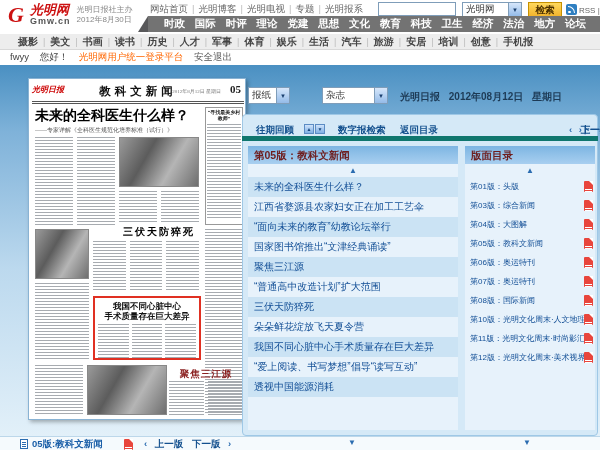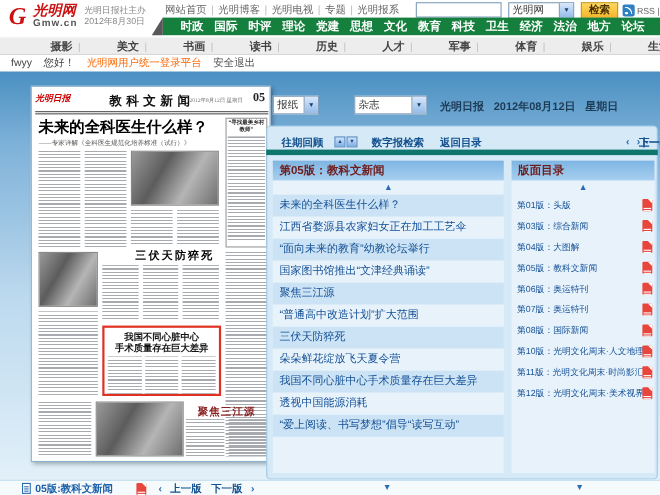--- a/index.html
+++ b/index.html
@@ -21,26 +21,26 @@
   .sel{position:absolute;height:15px;border:1px solid #7f9db9;background:#fff;font-size:9.5px;color:#333;display:flex;align-items:center;}
   .sel .val{flex:1;padding:0 3px;white-space:nowrap;overflow:hidden;}
   .sel .arr{width:13px;height:100%;background:linear-gradient(#d7e7fb,#94bbe8);border-left:1px solid #7f9db9;color:#1a3f6f;font-size:6px;display:flex;align-items:center;justify-content:center;}
   #sel-site{left:462px;top:2px;width:60px;}
   .btn-search{position:absolute;left:528px;top:2px;width:34px;height:15px;background:linear-gradient(#ffd95e,#f2b42d);border:1px solid #c79100;font-size:9.5px;font-weight:bold;color:#4a3000;text-align:center;line-height:13px;cursor:pointer;}
   .rss{position:absolute;left:566px;top:4px;width:11px;height:11px;background:#2f7fc1;border-radius:2px;}
   .rss::before{content:"";position:absolute;left:2px;bottom:2px;width:6px;height:6px;border-top:1.5px solid #fff;border-right:1.5px solid #fff;border-radius:0 100% 0 0;}
   .rss::after{content:"";position:absolute;left:2px;bottom:2px;width:2.5px;height:2.5px;background:#fff;border-radius:50%;}
   .rss-links{position:absolute;left:579px;top:5px;width:21px;font-size:8px;color:#666;white-space:nowrap;overflow:hidden;}
 
-  .nav1{position:absolute;left:148px;top:16px;width:452px;height:16px;background:#15803d;display:flex;align-items:center;justify-content:space-between;padding:0 14px 0 16px;}
+  .nav1{position:absolute;left:148px;top:16px;width:452px;height:16px;background:#737373;display:flex;align-items:center;justify-content:space-between;padding:0 14px 0 16px;}
   .nav1::before{content:"";position:absolute;left:-10px;top:0;border-style:solid;border-width:0 0 16px 10px;border-color:transparent transparent #58585a transparent;}
   .nav1 a{color:#fff;font-size:10.5px;font-weight:bold;white-space:nowrap;}
 
   .nav2{position:absolute;left:0;top:33px;width:600px;height:17px;background:#ededed;border-top:1px solid #fff;border-bottom:1px solid #d8d8d8;display:flex;align-items:center;padding:0 10px 0 18px;}
-  .nav2 a{color:#444;font-size:10px;font-weight:bold;white-space:nowrap;margin-left:28px;}
+  .nav2 a{color:#444;font-size:10px;font-weight:bold;white-space:nowrap;}
   .nav2 .sep{color:#bbb;font-size:9px;margin:0 5px;}
 
   .userbar{position:absolute;left:0;top:51px;width:600px;height:14px;font-size:9.5px;color:#444;padding-left:10px;}
   .userbar span,.userbar a{margin-right:8px;}
   .userbar .portal{color:#f60;}
   .userbar .logout{color:#555;}
 
   
   #main{position:absolute;left:0;top:65px;width:600px;height:371px;background:linear-gradient(180deg,#4a90c2 0%,#7fb2d9 18%,#bcd9ee 55%,#e2f0f9 100%);}
 
@@ -315,23 +315,23 @@
       <div class="arow"><span>聚焦三江源</span></div>
 
       <div class="arow"><span>“普通高中改造计划”扩大范围</span></div>
 
       <div class="arow"><span>三伏天防猝死</span></div>
 
       <div class="arow"><span>朵朵鲜花绽放飞天夏令营</span></div>
 
       <div class="arow"><span>我国不同心脏中心手术质量存在巨大差异</span></div>
 
+      <div class="arow"><span>“爱上阅读、书写梦想”倡导“读写互动”</span></div>
+
       <div class="arow"><span>透视中国能源消耗</span></div>
-
-      <div class="arow"><span>“爱上阅读、书写梦想”倡导“读写互动”</span></div>
     </div>
 </div>
 
 <div class="panel" id="panelB">
   <div class="phead">版面目录</div>
   <div class="parrow">▲</div>
   <div>
 
       <div class="prow">
         <span>第01版：头版</span>

